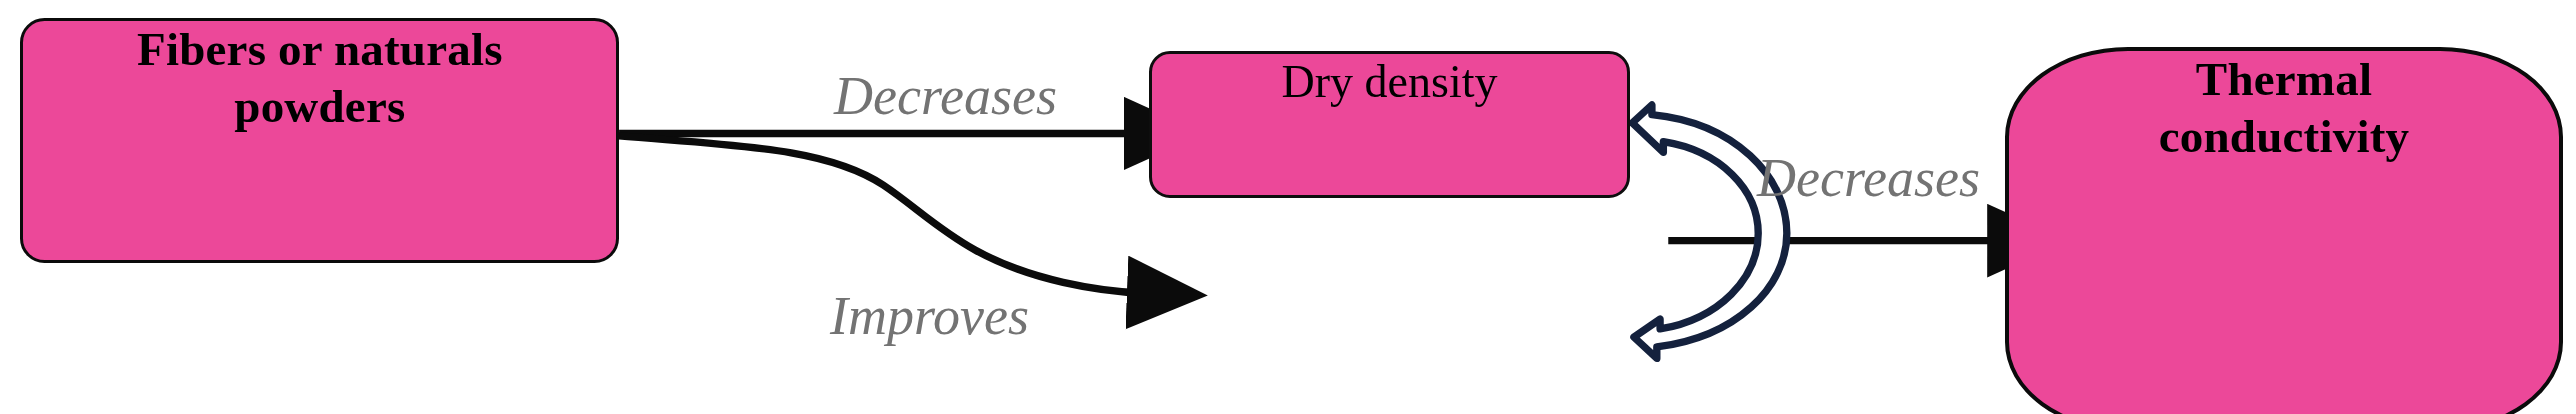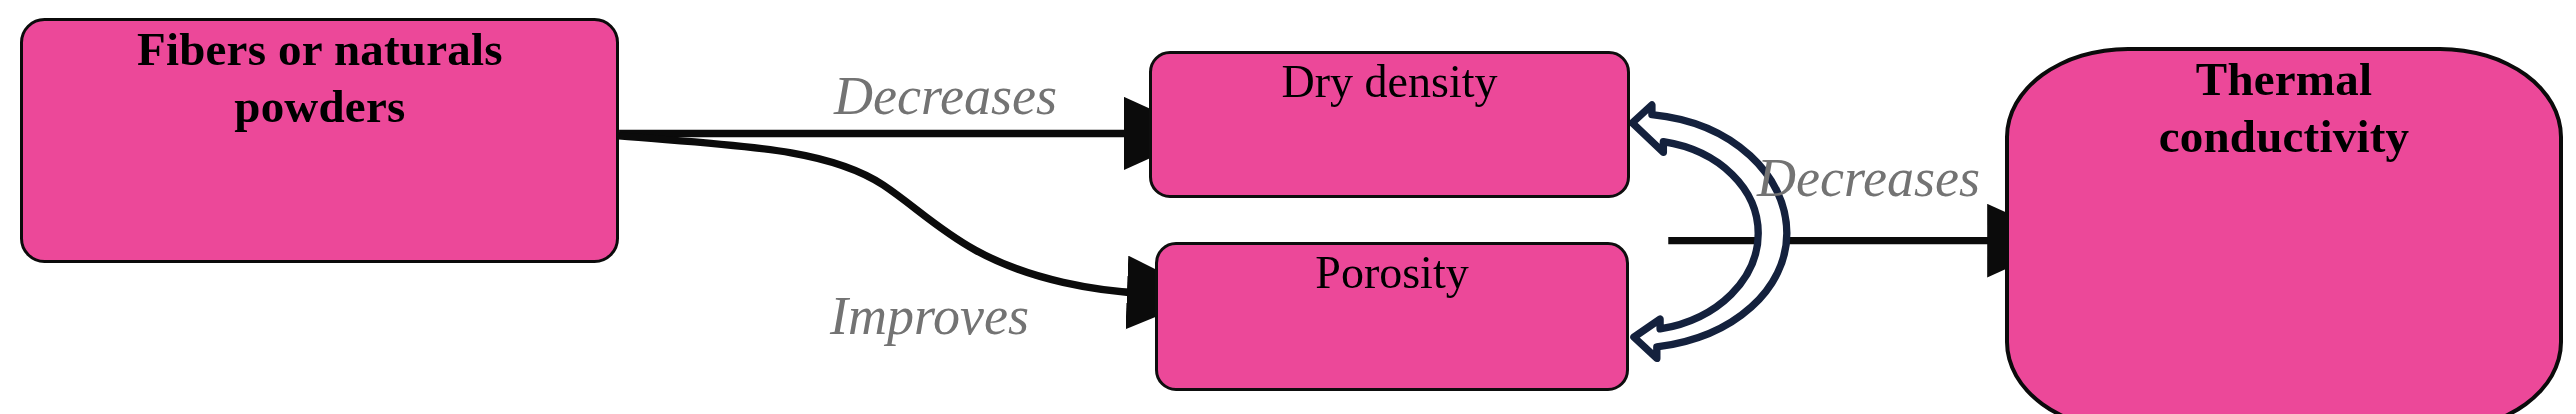--- a/index.html
+++ b/index.html
@@ -140,23 +140,20 @@
 
   <div class="node" id="node-source">
     <span class="node-label">Fibers or naturals
 powders</span>
   </div>
 
   <div class="node" id="node-dry-density">
     <span class="node-label">Dry density</span>
   </div>
 
-  <div class="node" id="node-porosity">
-    <span class="node-label">Porosity</span>
-  </div>
 
   <div class="node" id="node-thermal-conductivity">
     <span class="node-label">Thermal
 conductivity</span>
   </div>
 
   <div class="edge-label" id="label-decreases">Decreases</div>
 
   <div class="edge-label" id="label-increases">Improves</div>
 

